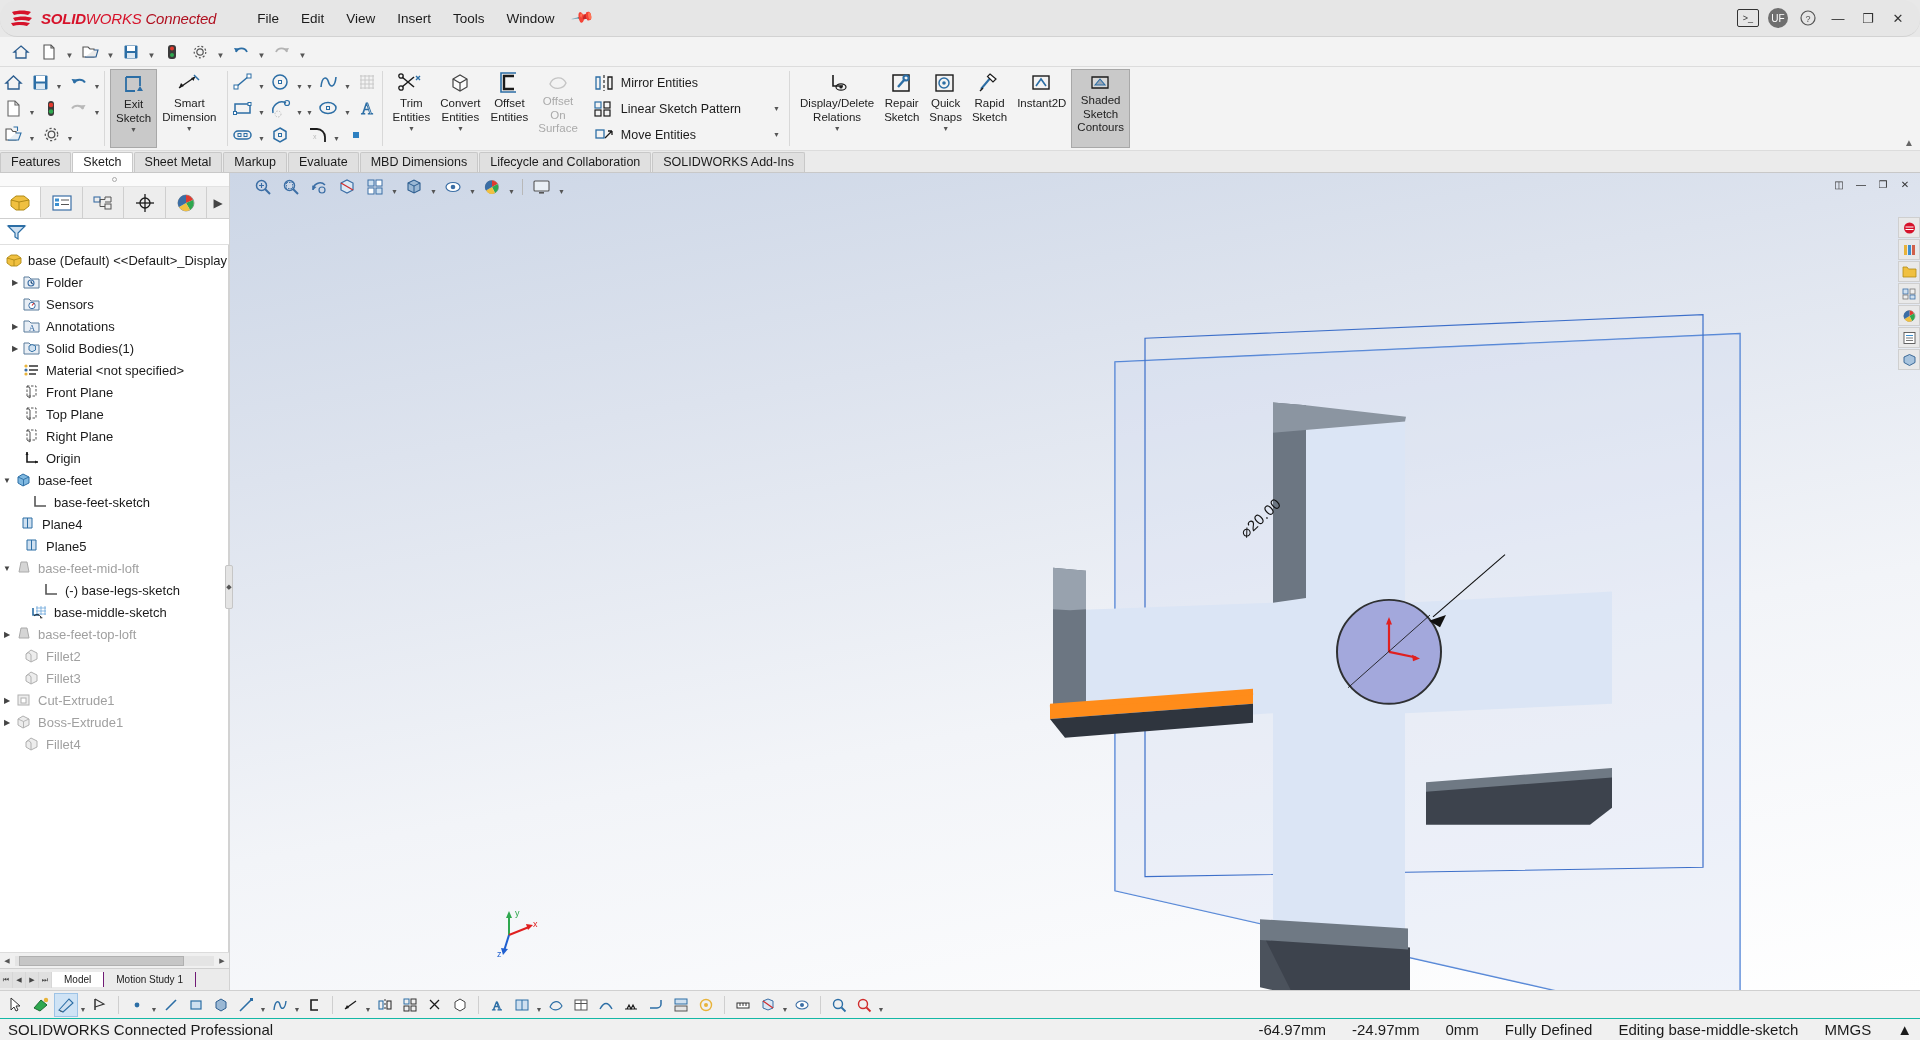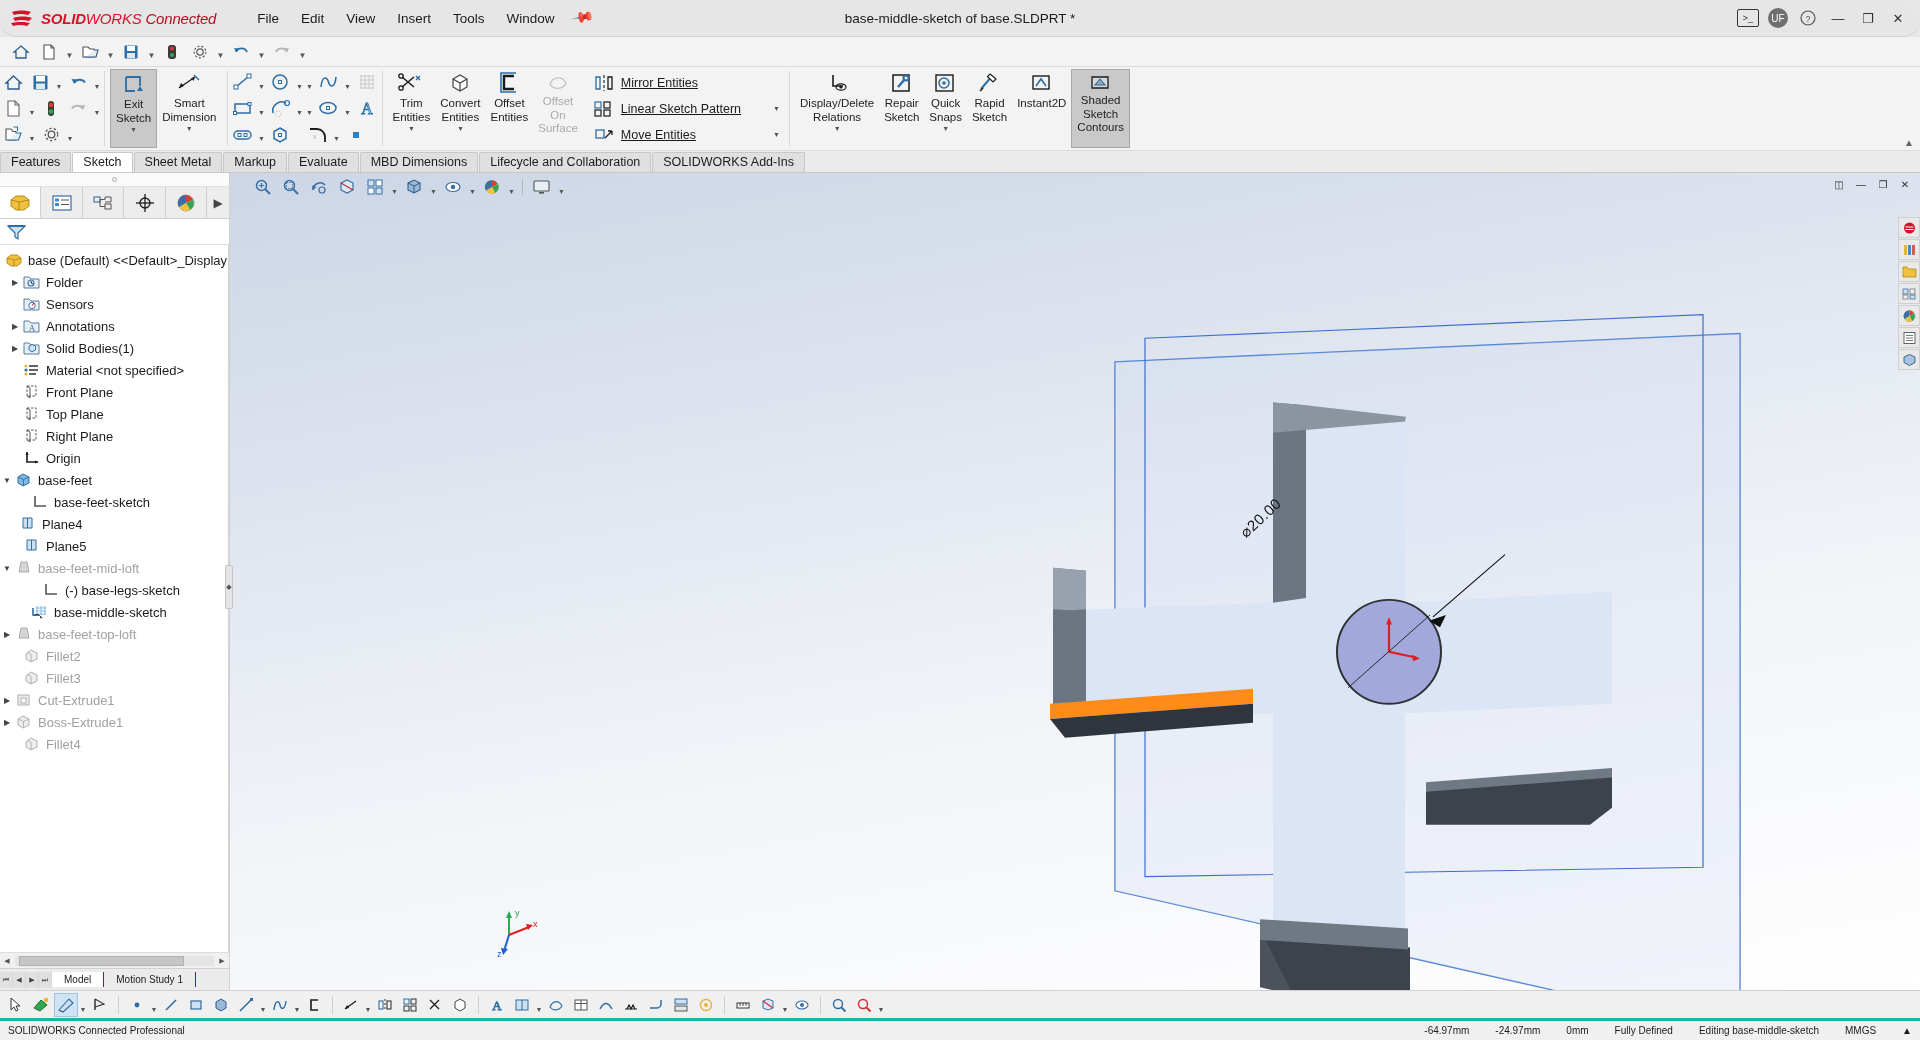--- a/index.html
+++ b/index.html
@@ -63,21 +63,21 @@
   .rbtn.active { background:#c9c9c9; border:1px solid #a8a8a8; }
   .rbtn .lbl { font-size:11.5px; line-height:11.5px; text-align:center; color:#222; margin-top:2px;}
   .rbtn.dis .lbl { color:#aaa; }
   .rbtn .ddn { font-size:7px; color:#555; margin-top:2px; }
   .micro-col { display:flex; flex-direction:column; justify-content:space-around; padding:2px 0;}
   .micro-row { display:flex; align-items:center; height:25px; gap:1px;}
   .micro-ic { width:26px;height:23px;display:flex;align-items:center;justify-content:center;}
   .micro-ar { width:10px;height:23px;display:flex;align-items:end;justify-content:center;
      font-size:7px;color:#555;padding-bottom:4px;}
   .wide-row { display:flex; align-items:center; height:26px; gap:6px; padding:0 4px; cursor:default;}
-  .wide-row .wl { font-size:12.5px;text-decoration:underline; }
+  .wide-row .wl { font-size:12.5px; }
   .wide-col { display:flex; flex-direction:column; justify-content:center; }
   .rib-collapse { position:absolute; right:6px; bottom:2px; font-size:10px; color:#666; }
 
   
   .tabstrip {
     height:22px; background:#ebebeb; display:flex; align-items:flex-end;
     border-bottom:1px solid #c8c8c8; padding-left:0px; flex:0 0 22px;
   }
   .tab {
     padding: 2px 10px 3px 10px; font-size:12.5px; background:#e0e0e0;
@@ -152,22 +152,22 @@
   
   .bottombar { height:28px; background:#f0f0f0; border-top:1px solid #d0d0d0;
      display:flex; align-items:center; padding-left:4px; gap:1px; flex:0 0 28px;}
   .bi { width:24px;height:24px;display:flex;align-items:center;justify-content:center;}
   .bi.sel { background:#cfe3f5; border:1px solid #9dc3e6;}
   .bar { width:8px;height:24px;display:flex;align-items:end;justify-content:center;
      font-size:7px;color:#555;padding-bottom:4px;}
   .bsep { width:1px;height:18px;background:#cfcfcf;margin:0 5px;}
 
   
-  .statusbar { height:22px; background:#f0f0f0; border-top:3px solid #14b8a6;
-    display:flex; align-items:center; font-size:10px; padding:0 8px; flex:0 0 22px;}
+  .statusbar { height:22px; background:#f0f0f0; border-top:1px solid #14b8a6;
+    display:flex; align-items:center; font-size:15px; padding:0 8px; flex:0 0 22px;}
   .st-left { }
   .st-right { margin-left:auto; display:flex; align-items:center; gap:26px;}
   .st-item { white-space:nowrap; }
   svg { display:block; }
 </style>
 </head>
 <body>
 
 <div class="app">
 
@@ -186,21 +186,20 @@
     </div>
     <div class="menubar">
       <div class="mi">File</div>
       <div class="mi">Edit</div>
       <div class="mi">View</div>
       <div class="mi">Insert</div>
       <div class="mi">Tools</div>
       <div class="mi">Window</div>
       <div class="pin-icon">📌</div>
     </div>
-    <div class="doc-title">base-middle-sketch of base.SLDPRT *</div>
     <div class="title-right">
       <div class="tb-btn">
         <div class="cmd-box">&gt;_</div>
       </div>
       <div class="tb-btn">
         <div class="avatar-circ">UF</div>
       </div>
       <div class="tb-btn">
         <svg width="16" height="16" viewBox="0 0 16 16">
           <circle cx="8" cy="8" r="7" fill="none" stroke="#555" stroke-width="1.2"></circle>

